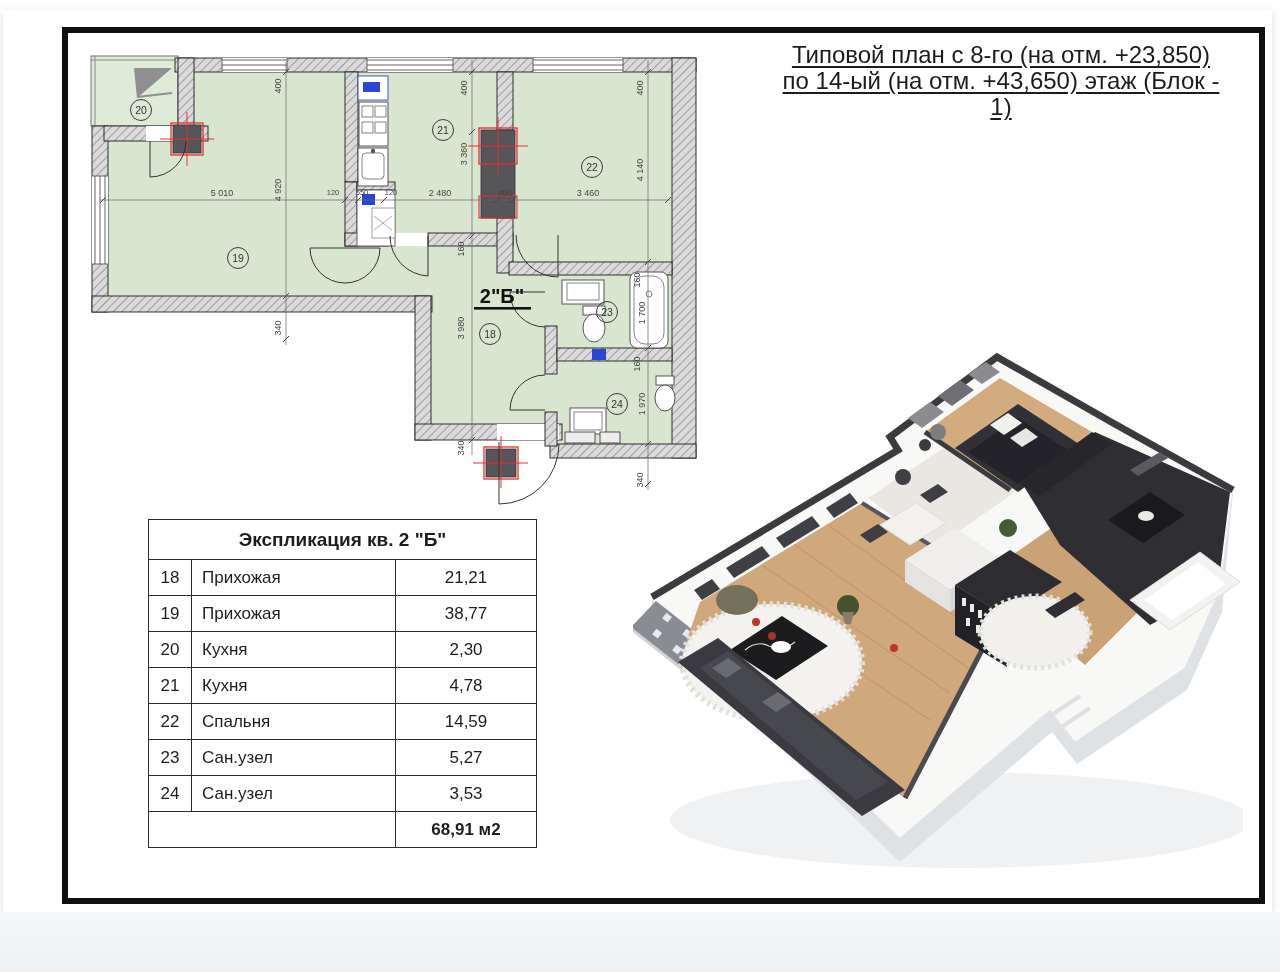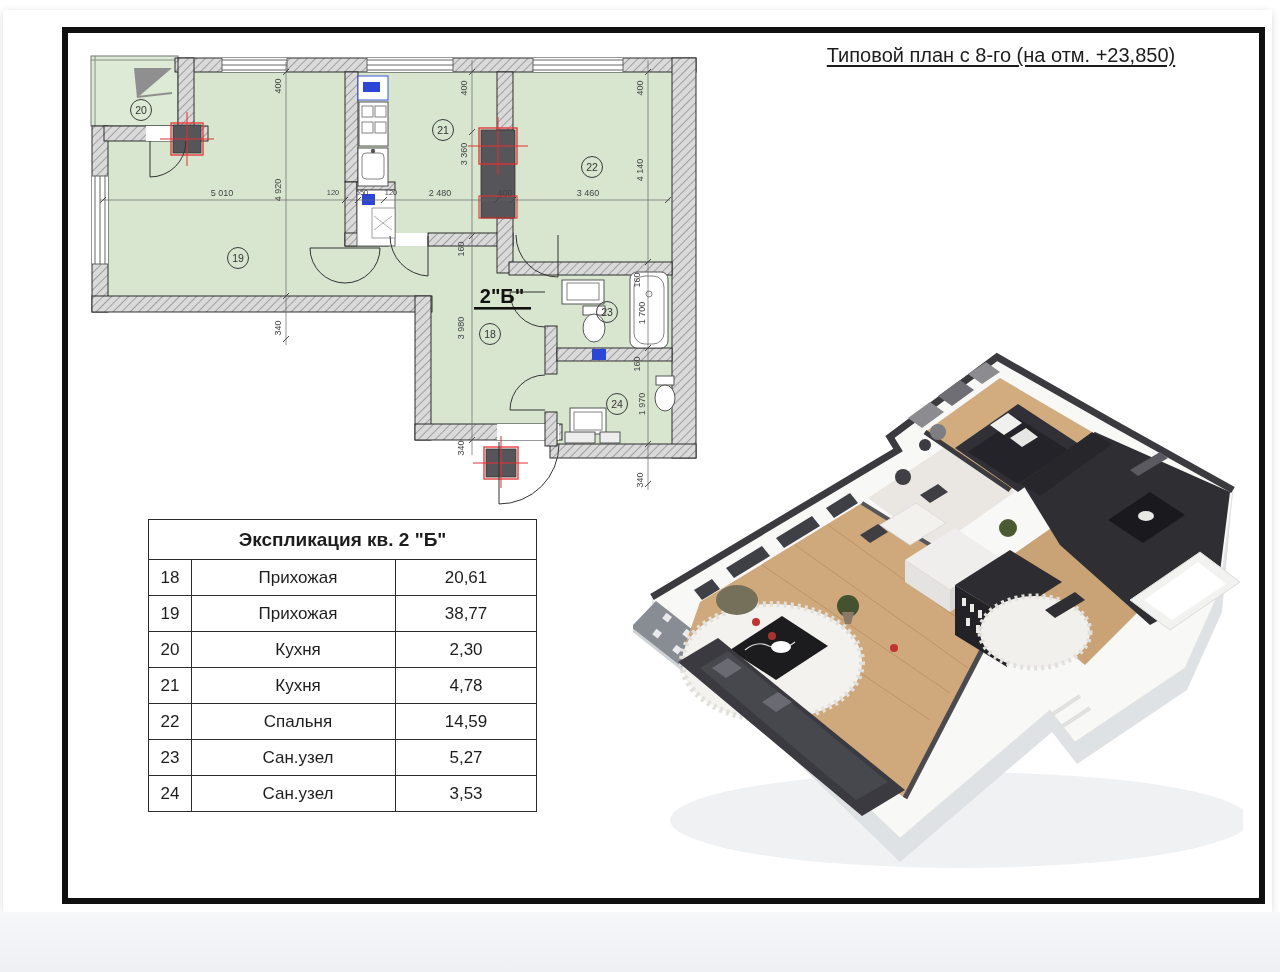--- a/index.html
+++ b/index.html
@@ -5,48 +5,49 @@
   html,body{margin:0;padding:0;}
   body{width:1280px;height:972px;position:relative;background:#ffffff;
        font-family:"Liberation Sans",sans-serif;overflow:hidden;}
   .bottom-strip{position:absolute;left:0;top:912px;width:1280px;height:60px;
        background:linear-gradient(180deg,#f6f7f9 0%,#eef0f3 100%);}
   .sheet{position:absolute;left:3px;top:10px;width:1269px;height:902px;
        background:#ffffff;box-shadow:0 2px 8px rgba(0,0,0,.14);}
   .frame{position:absolute;left:62px;top:27px;width:1203px;height:877px;
        border:6px solid #101010;box-sizing:border-box;}
   .title-block{position:absolute;left:778px;top:42px;width:446px;
-       text-align:center;font-size:20px;line-height:26px;color:#1c1c1c;}
+       text-align:center;font-size:24px;line-height:26px;color:#1c1c1c;}
   .title-block div{text-decoration:underline;text-underline-offset:3px;}
   .plan-svg{position:absolute;left:58px;top:28px;}
   .iso-svg{position:absolute;left:633px;top:328px;}
   table.legend{position:absolute;left:148px;top:519px;border-collapse:collapse;
        table-layout:fixed;color:#1d1d1d;}
   table.legend td{border:1.6px solid #2b2b2b;height:33px;font-size:17px;
-       overflow:hidden;white-space:nowrap;text-align:center;}
+       overflow:hidden;white-space:nowrap;}
   table.legend td.hdr{font-size:19px;font-weight:bold;text-align:center;height:37px;}
   table.legend td.num{width:40px;text-align:center;}
   table.legend td.nm{width:192px;padding-left:10px;}
   table.legend td.ar{width:138px;text-align:center;}
   table.legend td.tot{font-weight:bold;}
   svg text{fill:#3a3a3a;}
   .dim{font-size:9px;fill:#444;}
   .dim-s{font-size:7.5px;fill:#444;}
   .roomnum{font-size:10.5px;fill:#333;}
   .aptlbl{font-size:20px;font-weight:bold;fill:#111;}
 </style>
 </head>
 <body>
 
 <div class="sheet"></div>
 <div class="bottom-strip"></div>
 <div class="frame"></div>
 
 <div class="title-block">
   <div>Типовой план с 8-го (на отм. +23,850)</div>
+  <div>по 14-ый (на отм. +43,650) этаж (Блок - 1)</div>
 </div>
 
 <svg class="plan-svg" width="652" height="492" viewBox="58 28 652 492">
   <defs>
     <pattern id="hp" patternUnits="userSpaceOnUse" width="6" height="6" patternTransform="rotate(45)">
       <rect width="6" height="6" fill="#dadada"></rect>
       <line x1="0" y1="0" x2="0" y2="6" stroke="#8f8f8f" stroke-width="1.6"></line>
     </pattern>
   </defs>
 
@@ -328,21 +329,21 @@
 </svg>
 
 <table class="legend">
   <tbody>
       <tr>
     <td class="hdr" colspan="3">Экспликация кв. 2 "Б"</td>
   </tr>
   <tr>
     <td class="num">18</td>
     <td class="nm">Прихожая</td>
-    <td class="ar">20,61</td>
+    <td class="ar">21,21</td>
   </tr>
   <tr>
     <td class="num">19</td>
     <td class="nm">Прихожая</td>
     <td class="ar">38,77</td>
   </tr>
   <tr>
     <td class="num">20</td>
     <td class="nm">Кухня</td>
     <td class="ar">2,30</td>
@@ -359,20 +360,24 @@
   </tr>
   <tr>
     <td class="num">23</td>
     <td class="nm">Сан.узел</td>
     <td class="ar">5,27</td>
   </tr>
   <tr>
     <td class="num">24</td>
     <td class="nm">Сан.узел</td>
     <td class="ar">3,53</td>
+  </tr>
+  <tr>
+    <td colspan="2"></td>
+    <td class="ar tot">68,91 м2</td>
   </tr>
 </tbody>
   </table>
 
 <svg class="iso-svg" width="610" height="540" viewBox="633 328 610 540">
 
   <ellipse cx="960" cy="820" rx="290" ry="48" fill="#eff1f3"></ellipse>
 
   <polygon fill="#dfe2e5" points="652,597 898,450 890,437 997,357 1113,423 1233,490 1222,612 1187,690 1077,764 1052,732 900,862 652,622"></polygon>
 

